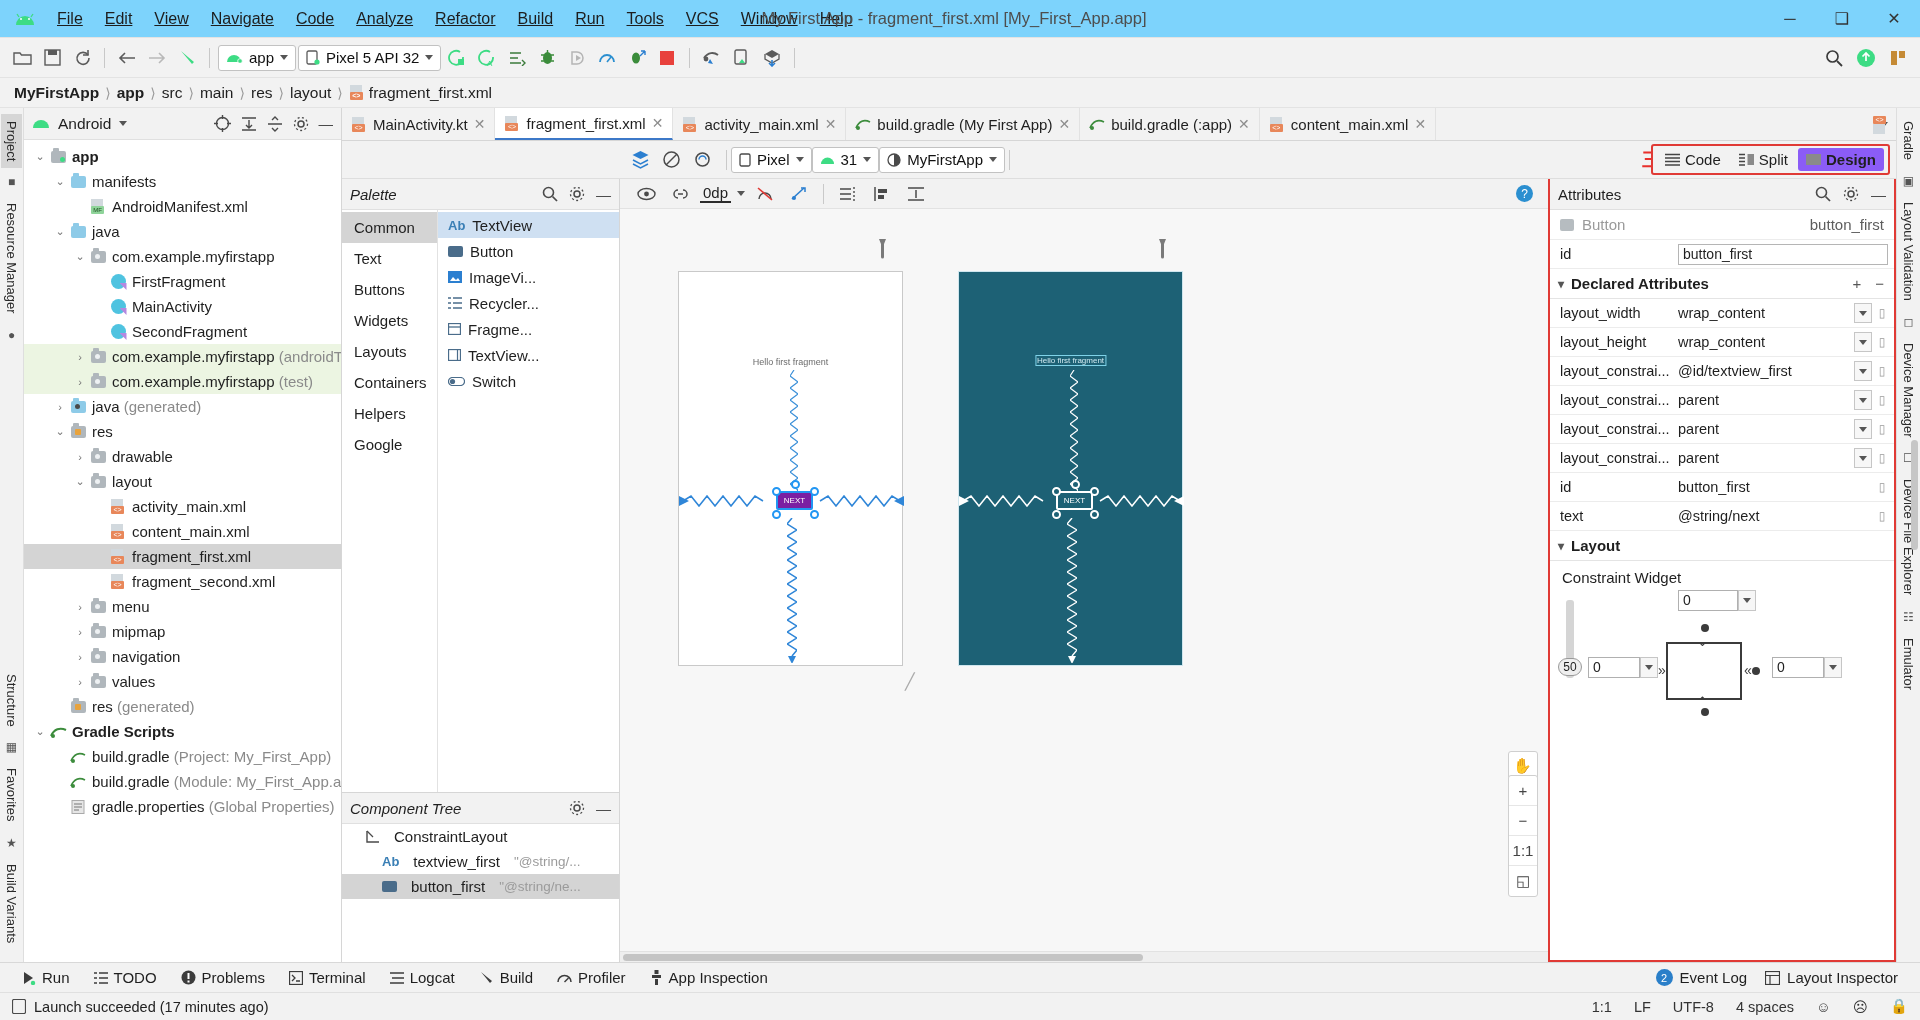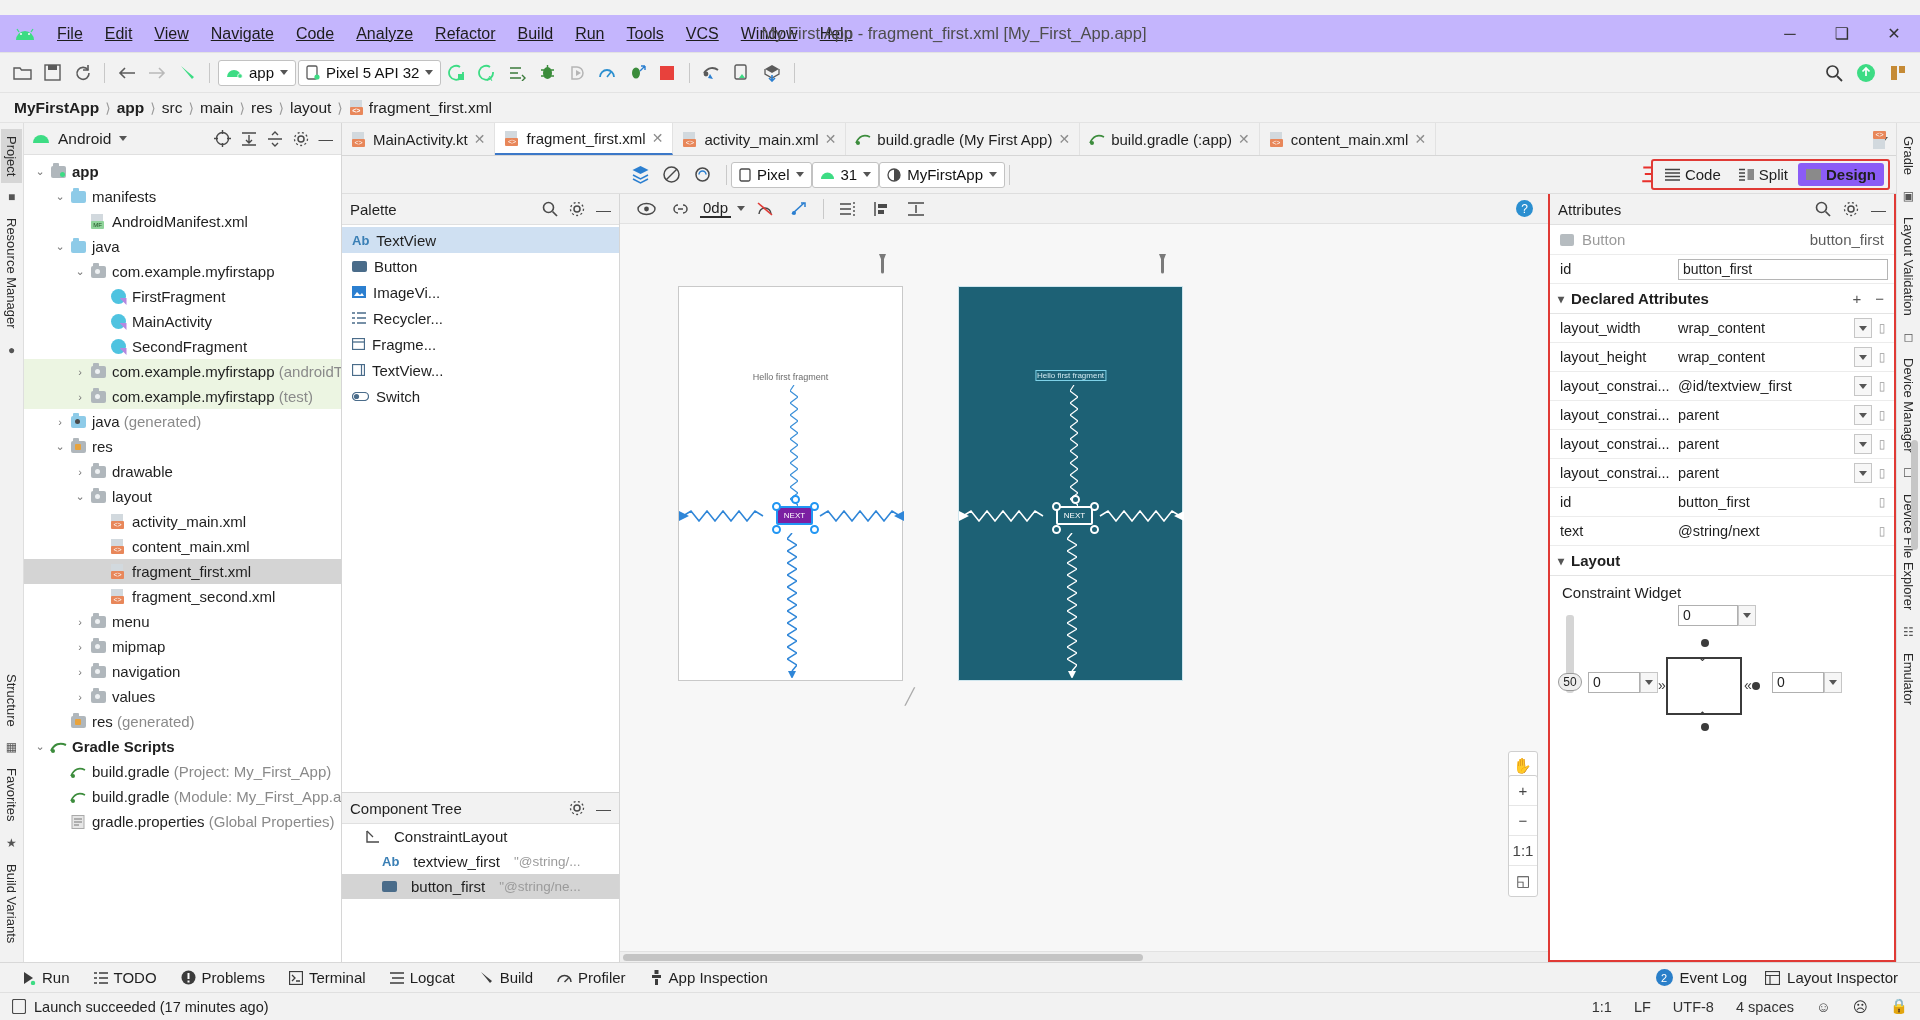--- a/index.html
+++ b/index.html
@@ -8,22 +8,22 @@
     font-family:"Liberation Sans", sans-serif;
     font-size:14.5px;
     color:#1f1f1f;
     background:#f2f2f2;
     -webkit-font-smoothing:antialiased;
   }
   .app{ position:relative; width:1920px; height:1020px; display:flex; flex-direction:column; }
 
   
   .titlebar{
-    height:38px; background:#c4b5fd; display:flex; align-items:center;
-    border-bottom:1px solid #e3e3e3; flex:0 0 38px; position:relative;margin-top:15px;
+    height:38px; background:#7dd3fc; display:flex; align-items:center;
+    border-bottom:1px solid #e3e3e3; flex:0 0 38px; position:relative;
   }
   .droid{ width:26px; margin:0 8px 0 12px; display:flex; align-items:center; justify-content:center; }
   .menu{ display:flex; align-items:center; gap:0px; }
   .menu .mi{ padding:4px 11px; font-size:16px; color:#1d1d1d; cursor:default; }
   .menu .mi u{ text-decoration:underline; }
   .wtitle{ position:absolute; left:0; right:12px; text-align:center; font-size:16.5px; color:#4d4d4d; pointer-events:none; }
   .winbtns{ margin-left:auto; display:flex; height:100%; z-index:3; }
   .winbtns div{ width:52px; display:flex; align-items:center; justify-content:center; font-size:16px; color:#333; }
 
   
@@ -99,21 +99,21 @@
   .dsect{ display:flex; align-items:center; gap:3px; padding:0 6px; }
   .dsep{ width:1px;height:20px;background:#c9c9c9;margin:0 4px; }
   .modebox{ position:absolute; right:6px; top:3px; display:flex; align-items:center; gap:2px;
             border:2px solid #e03a35; border-radius:3px; padding:2px 4px; background:#f2f2f2; }
   .modebtn{ display:flex;align-items:center;gap:5px;padding:3px 8px;font-size:15px;border-radius:3px; }
   .modebtn.sel{ background:#8b5cf6; font-weight:bold; }
   .cnlabel{ position:absolute; color:#e8302b; font-size:19px; font-weight:bold; }
 
   
   .palcol{ width:278px; flex:0 0 278px; border-right:1px solid #d6d6d6; display:flex; flex-direction:column; background:#fff; }
-  .panelHead{ height:31px; display:flex; align-items:center; padding:0 8px; gap:9px; background:#f2f2f2; border-bottom:1px solid #e0e0e0; font-size:15px; }
+  .panelHead{ height:31px; display:flex; align-items:center; padding:0 8px; gap:9px; background:#f2f2f2; border-bottom:1px solid #e0e0e0; font-size:15px;font-style:italic; }
   .panelHead .sp{ margin-left:auto; display:flex; gap:11px; color:#4d4d4d; align-items:center; }
   .palbody{ display:flex; flex:1; min-height:0; }
   .palcats{ width:96px; border-right:1px solid #e2e2e2; background:#fff; padding-top:2px; }
   .palcat{ height:31px; display:flex; align-items:center; padding-left:12px; font-size:15px; }
   .palcat.sel{ background:#d4d4d4; }
   .palitems{ flex:1; padding-top:2px; background:#fff; }
   .palitem{ height:26px; display:flex; align-items:center; gap:7px; padding-left:10px; font-size:15px; white-space:nowrap; }
   .palitem.sel{ background:#cfe0f2; }
   .ctree{ height:170px; border-top:1px solid #d6d6d6; display:flex; flex-direction:column; }
   .ctrow{ height:25px; display:flex; align-items:center; gap:14px; padding-left:10px; font-size:15px; white-space:nowrap;}
@@ -863,20 +863,30 @@
               <span>
                 <svg width="16" height="16" viewBox="0 0 16 16">
                     <circle cx="8" cy="8" r="3" fill="none" stroke="#4a4a4a" stroke-width="1.5"></circle>
                     <circle cx="8" cy="8" r="6.5" fill="none" stroke="#4a4a4a" stroke-width="1.3" stroke-dasharray="2 2.4"></circle>
                   </svg>
                 </span>
               <span>—</span>
             </span>
           </div>
           <div class="palbody">
+            <div class="palcats" id="palcats">
+                <div class="palcat sel">Common</div>
+                <div class="palcat">Text</div>
+                <div class="palcat">Buttons</div>
+                <div class="palcat">Widgets</div>
+                <div class="palcat">Layouts</div>
+                <div class="palcat">Containers</div>
+                <div class="palcat">Helpers</div>
+                <div class="palcat">Google</div>
+              </div>
             <div class="palitems" id="palitems">
                 <div class="palitem sel">
                   <span style="color:#3a7fb5;font-size:13px;font-weight:bold">Ab</span>
                   <span>TextView</span>
                 </div>
                 <div class="palitem">
                   <span>
                     <svg width="15" height="11" viewBox="0 0 15 11">
                       <rect width="15" height="11" rx="2" fill="#4a6c8a"></rect>
                     </svg>

